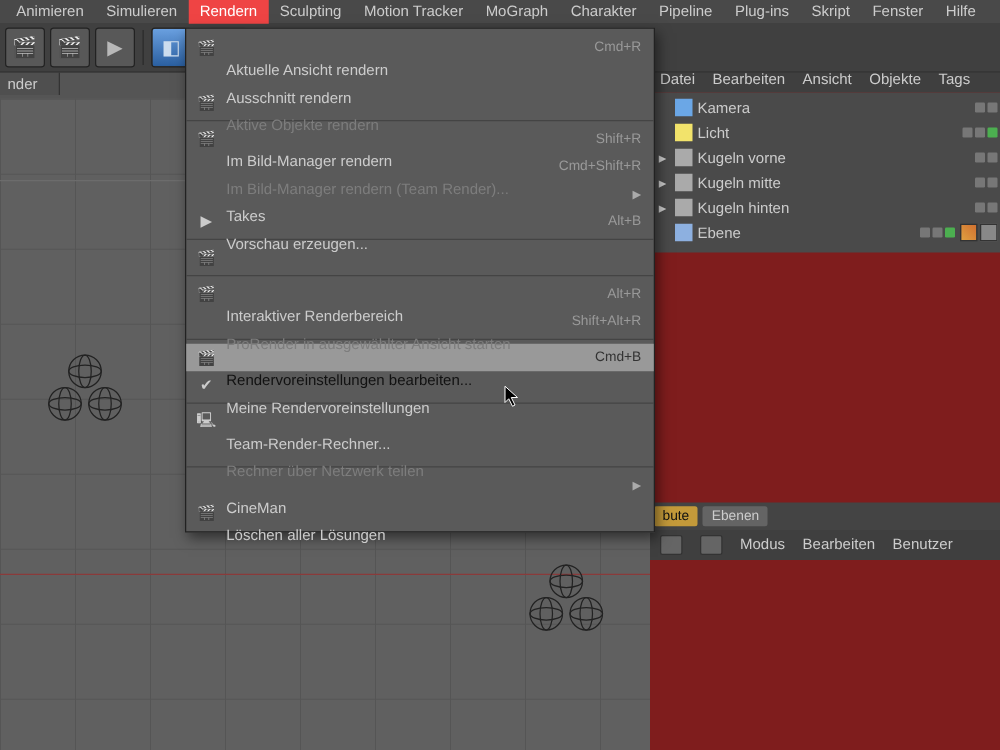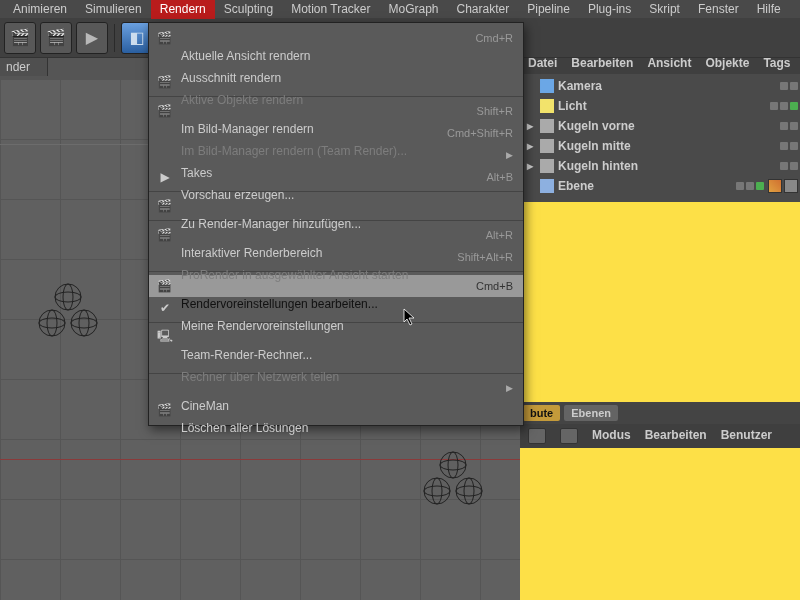--- a/index.html
+++ b/index.html
@@ -1,21 +1,21 @@
 <!DOCTYPE html>
 <html><head>
   <meta charset="utf-8">
   <style>
     * { margin: 0; padding: 0; box-sizing: border-box; font-family: -apple-system, "Segoe UI", sans-serif; font-size: 12px; }
     body { background: #555; width: 800px; height: 600px; overflow: hidden; color: #b8b8b8; position: relative; }
 
     
     .menubar { display: flex; background: #494949; height: 18px; align-items: center; padding: 0 4px; position: relative; z-index: 5; }
     .menu-item { padding: 3px 9px; color: #ccc; cursor: pointer; white-space: nowrap; }
-    .menu-item.active { background: #b91c1c; color: #fff; }
+    .menu-item.active { background: #ef4444; color: #fff; }
 
     
     .toolbar { display: flex; background: #404040; height: 40px; align-items: center; padding: 2px 4px; gap: 4px; border-bottom: 1px solid #333; position: relative; z-index: 4; }
     .tool-btn { width: 32px; height: 32px; background: #585858; border: 1px solid #222; border-radius: 3px; display: flex; align-items: center; justify-content: center; }
     .tool-btn span { font-size: 16px; }
     .tool-sep { width: 1px; height: 28px; background: #2a2a2a; margin: 0 2px; }
 
     
     .sub-label { background: #4f4f4f; color: #ccc; padding: 2px 6px; width: 48px; border-right: 1px solid #333; }
 
@@ -43,21 +43,21 @@
     .dd-label { flex: 1 1 auto; white-space: nowrap; padding-left: 6px; margin-top: 36px; }
     .dd-shortcut { color: #999; font-size: 11px; padding-left: 12px; }
     .dd-row.highlight .dd-shortcut { color: #333; }
     .dd-arrow { font-size: 9px; color: #aaa; padding-left: 10px; }
     .dd-sep { height: 1px; background: #444; margin: 3px 0; }
 
     
     .cursor { position:absolute; z-index:40; font-size:14px; color:#000; }
 
     
-    .right-col { position: absolute; top: 30px; right: 0; width: 280px; bottom:0; background: #fde047; z-index: 3; font-weight: bold; }
+    .right-col { position: absolute; top: 30px; right: 0; width: 280px; bottom:0; background: #7f1d1d; z-index: 3; }
     .tab-row { display:flex; gap:3px; padding:3px; background:#444; align-items:center; }
     .tab { background:#646464; color:#ccc; padding:2px 7px; border-radius:2px; font-size:11px; }
     .tab.active { background:#c49a3a; color:#111; }
     .panel-menu { display:flex; gap:14px; padding:4px 8px; background:#3f3f3f; color:#ccc; font-size:12px; }
     .objlist { padding:2px 2px 6px 4px; background:#4a4a4a; }
     .obj-row { display:flex; align-items:center; height:20px; gap:4px; color:#ccc; }
     .obj-toggle { width:12px; text-align:center; }
     .obj-icon { width:14px; height:14px; display:inline-block; }
     .obj-name { flex:1 1 auto; font-size:12px; }
     .obj-dots { display:flex; gap:2px; align-items:center; }
@@ -170,21 +170,20 @@
       <span class="dd-arrow">▶</span>
     </div>
     <div class="dd-row">
       <span class="dd-icon">▶</span>
       <span class="dd-label">Vorschau erzeugen...</span>
       <span class="dd-shortcut">Alt+B</span>
     </div>
     <div class="dd-sep"></div>
     <div class="dd-row">
       <span class="dd-icon">🎬</span>
-      <span class="dd-label">Zu Render-Manager hinzufügen...</span>
     </div>
     <div class="dd-sep"></div>
     <div class="dd-row">
       <span class="dd-icon">🎬</span>
       <span class="dd-label">Interaktiver Renderbereich</span>
       <span class="dd-shortcut">Alt+R</span>
     </div>
     <div class="dd-row disabled">
       <span class="dd-icon"></span>
       <span class="dd-label">ProRender in ausgewählter Ansicht starten</span>

